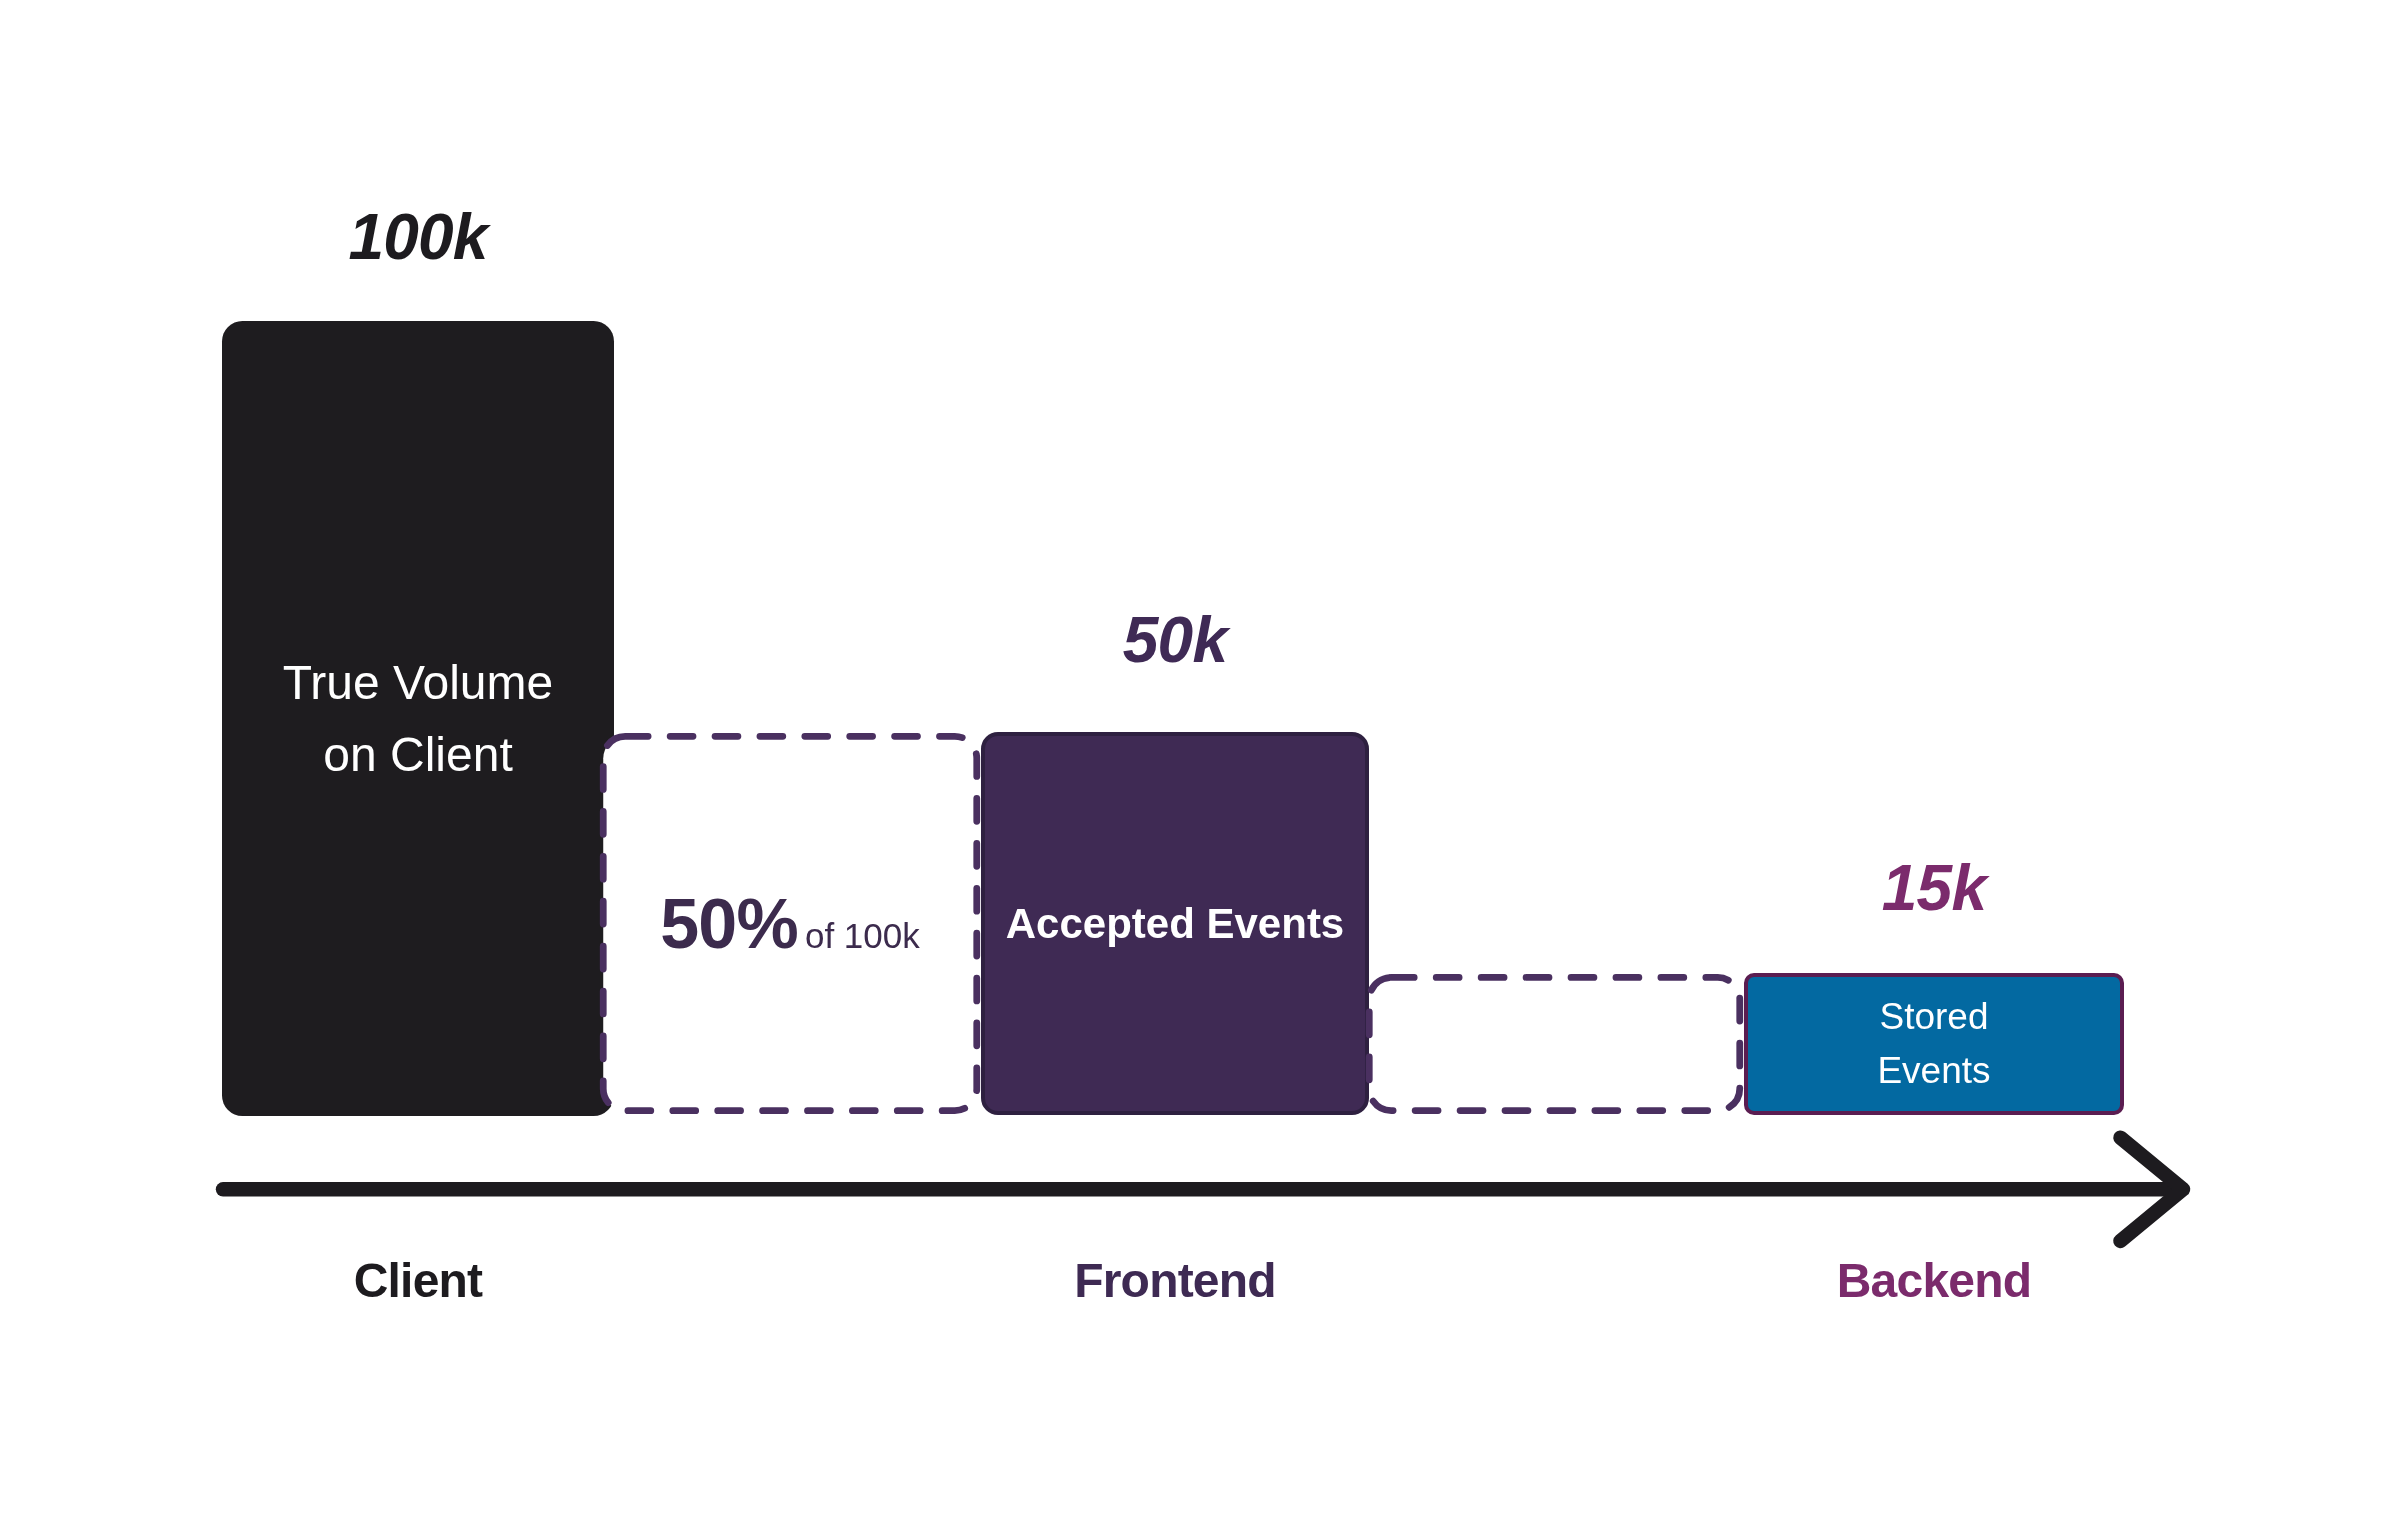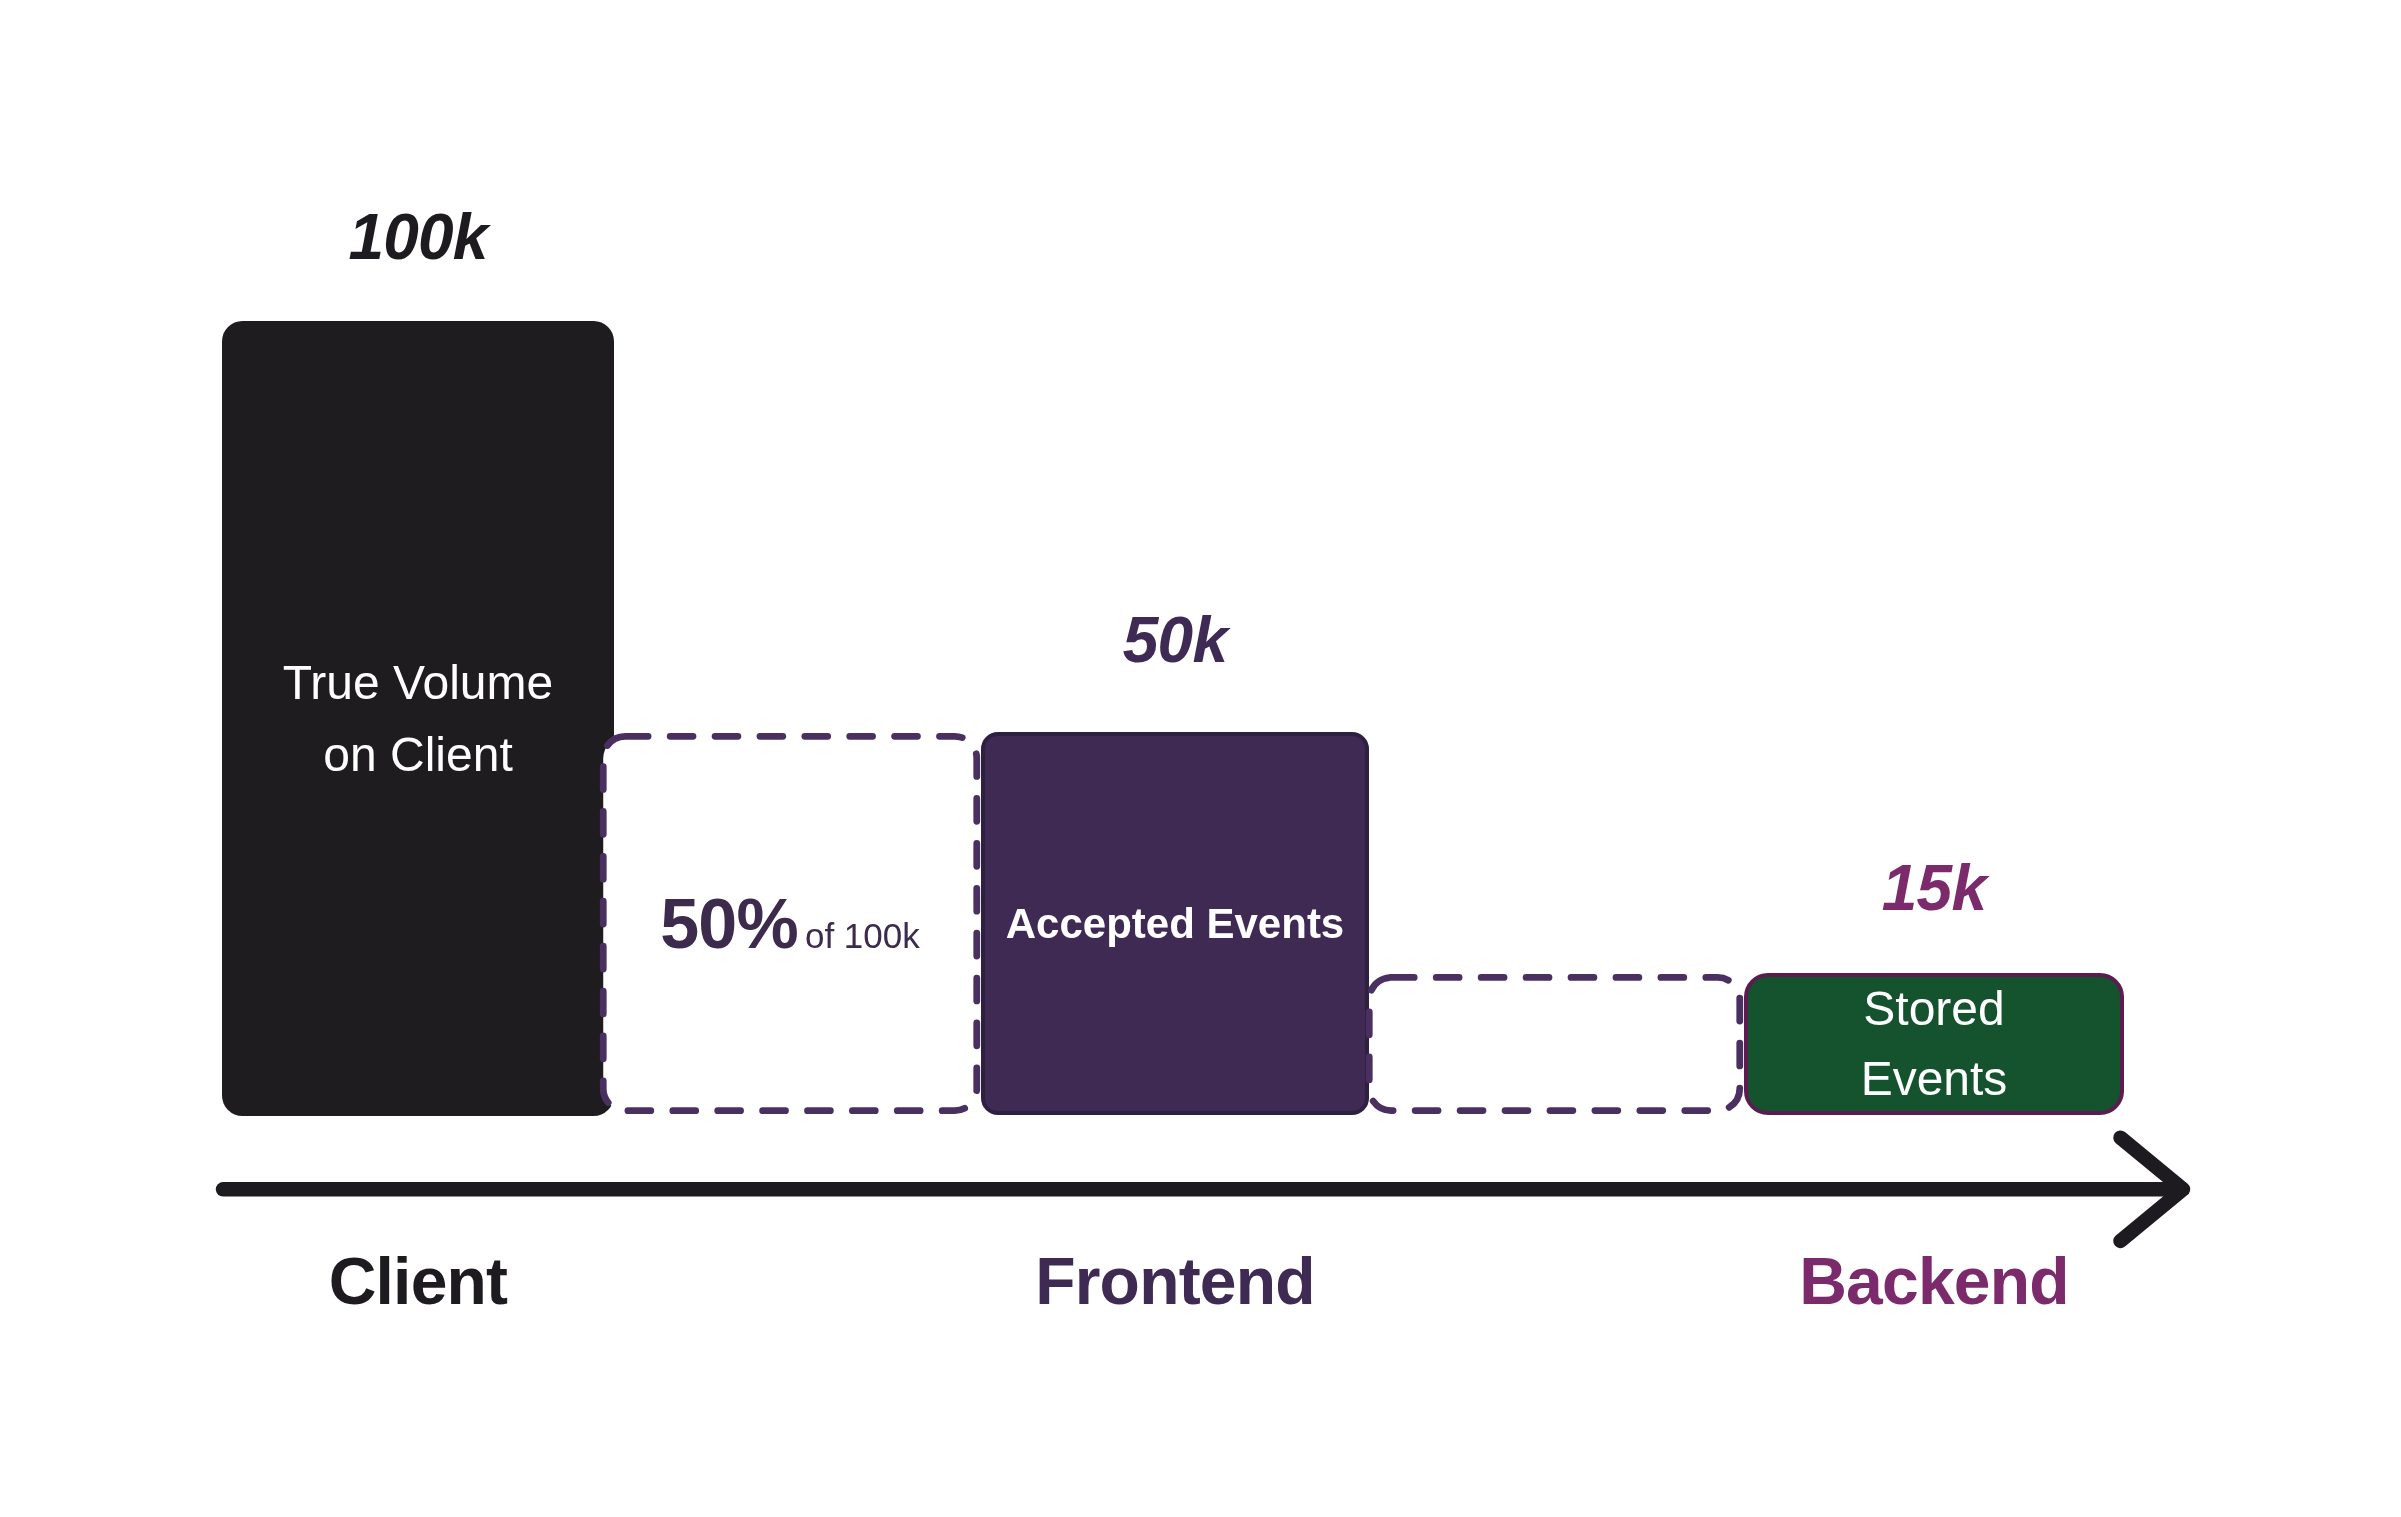--- a/index.html
+++ b/index.html
@@ -30,43 +30,43 @@
     font-size:48px;line-height:1.5;font-weight:400;
   }
   .bar.black .bar-text{max-width:297px;}
   .bar.purple{
     left:981px;top:732px;width:388px;height:383px;
     background:#3F2A54;border:4.2px solid #2E2040;border-radius:17px;
     font-size:42px;font-weight:700;
   }
   .bar.magenta{
     left:1744px;top:973px;width:380px;height:142px;
-    background:#14532d;border:4.2px solid #5B1D51;border-radius:24px;
-    font-size:48px;line-height:1.45;font-weight:400;
+    background:#0369a1;border:4.2px solid #5B1D51;border-radius:10px;
+    font-size:37px;line-height:1.45;font-weight:400;
   }
   .bar.magenta .bar-text{max-width:195px;}
   
   .dropbox{
     display:flex;align-items:center;justify-content:center;
     box-sizing:border-box;white-space:nowrap;
   }
   .dropbox .inner{display:flex;align-items:baseline;gap:7px;}
   .dropbox .pct{font-size:70px;font-weight:700;letter-spacing:-0.8px;}
   .dropbox .of{font-size:35px;font-weight:500;}
   .dropbox.d1{left:599px;top:732px;width:382px;height:383px;color:#3C2B4D;}
   .dropbox.d2{left:1365px;top:973px;width:379px;height:142px;color:#3C2B4D;}
   .dash-svg{pointer-events:none;}
   .dash-svg.d1{left:599px;top:732px;}
   .dash-svg.d2{left:1365px;top:973px;}
   
   .axis-svg{left:0;top:1119px;}
   
   .stage-label{
     display:flex;align-items:center;justify-content:center;
-    font-size:66px;font-weight:700;letter-spacing:-0.8px;line-height:1;
+    font-size:48px;font-weight:700;letter-spacing:-0.8px;line-height:1;
   }
   .stage-label.s1{left:222px;top:1240px;width:392px;height:81px;color:#1D1B1F;}
   .stage-label.s2{left:981px;top:1240px;width:388px;height:81px;color:#3E2A53;}
   .stage-label.s3{left:1744px;top:1240px;width:380px;height:81px;color:#7B2B6C;}
 </style>
 </head>
 <body>
 
 <div class="canvas">
 

